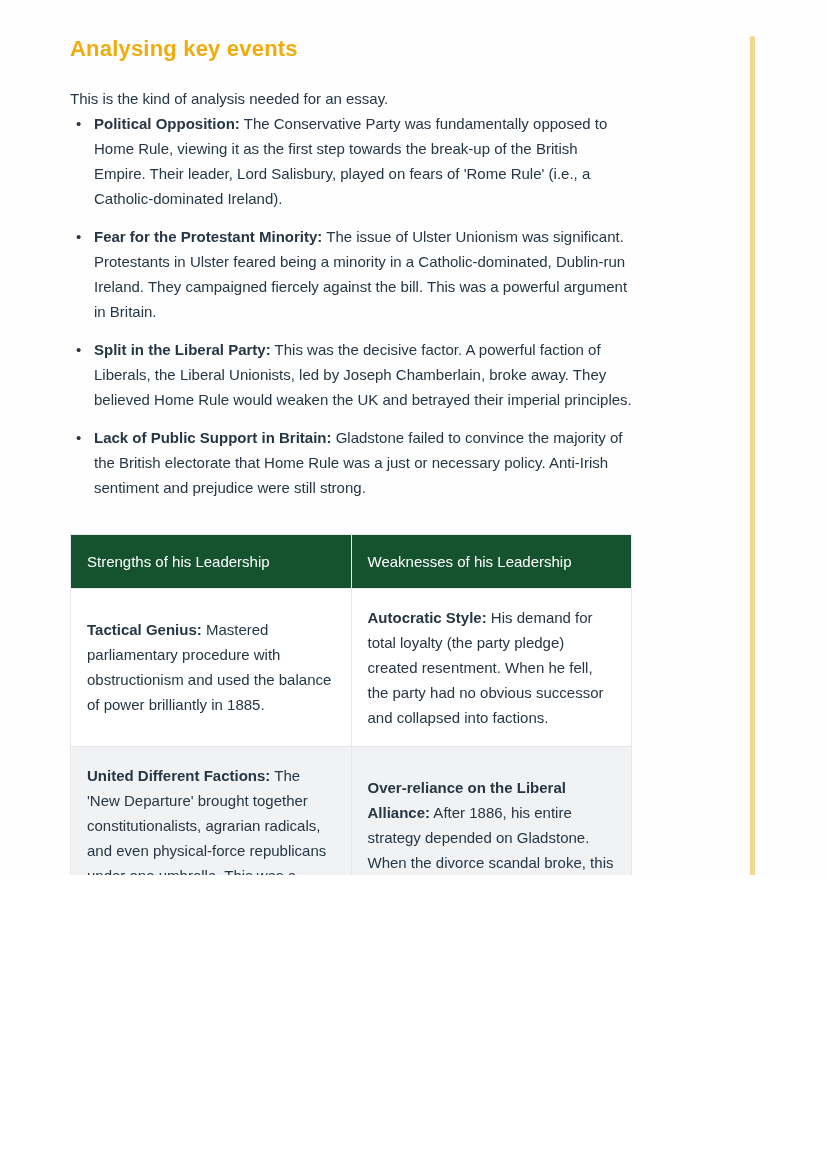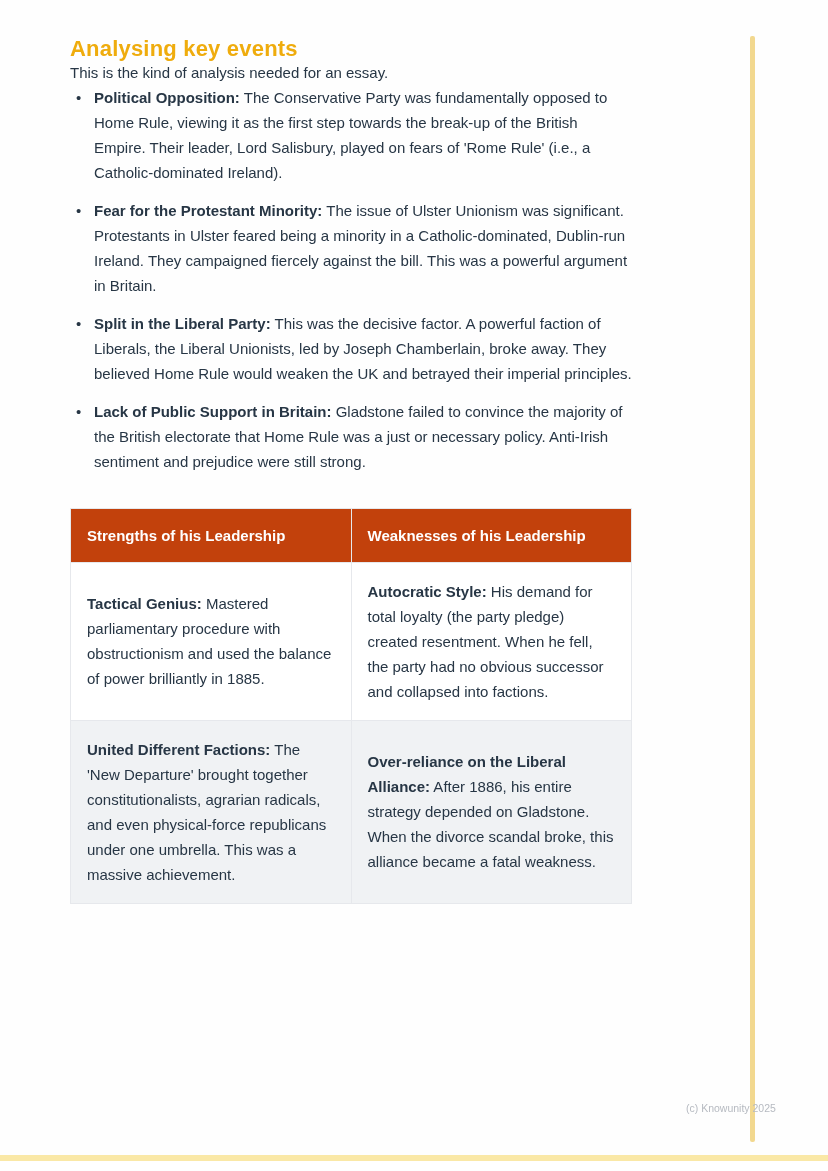--- a/index.html
+++ b/index.html
@@ -1,38 +1,39 @@
 <!DOCTYPE html>
 <html><head>
 <meta charset="utf-8">
 <style>
   * { box-sizing: border-box; margin: 0; padding: 0; }
   html, body { background: #ffffff; }
   .screen {
     position: relative;
     width: 828px;
-    height: 1161px;
+    height: 875px;
     background: #fefefe;
     overflow: hidden;
     font-family: "Liberation Sans", "DejaVu Sans", sans-serif;
     color: #273645;
   }
   .content {
     position: absolute;
     left: 70px;
     top: 36px;
     width: 562px;
   }
   .page-title {
     font-size: 22px;
     font-weight: 700;
     color: #EFAC0D;
     letter-spacing: 0.2px;
   }
   .intro {
+    margin-top: 26px;
     font-size: 15px;
     line-height: 1.5;
   }
   .section-heading {
     margin-top: 26px;
     font-size: 15.5px;
     font-weight: 700;
     color: #1F2D3C;
   }
   ul.bullets {
@@ -53,24 +54,24 @@
     color: #273645;
   }
   .b { font-weight: 700; }
   table.lead-table {
     margin-top: 34px;
     width: 100%;
     border-collapse: collapse;
     table-layout: fixed;
   }
   table.lead-table th {
-    background: #c2410c;
+    background: #14532d;
     color: #ffffff;
     font-size: 15px;
-    font-weight: 700;
+    font-weight: 400;
     text-align: left;
     padding: 18px 16px;
     border: 1px solid #E6E8EC;
     width: 50%;
   }
   table.lead-table td {
     font-size: 15px;
     line-height: 25px;
     padding: 16px;
     border: 1px solid #E6E8EC;

